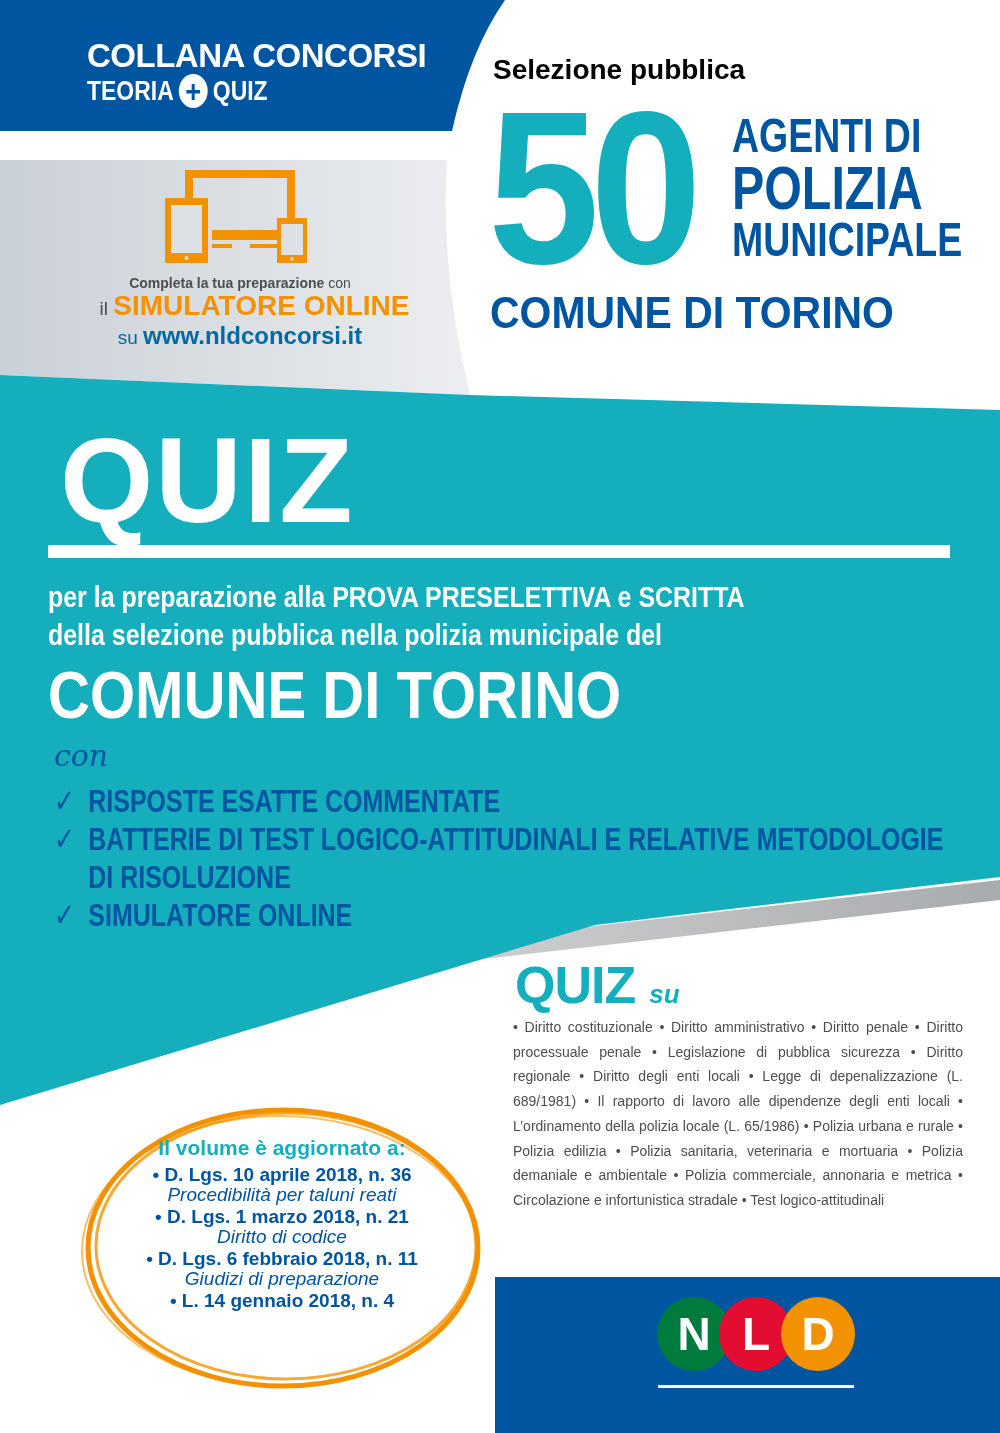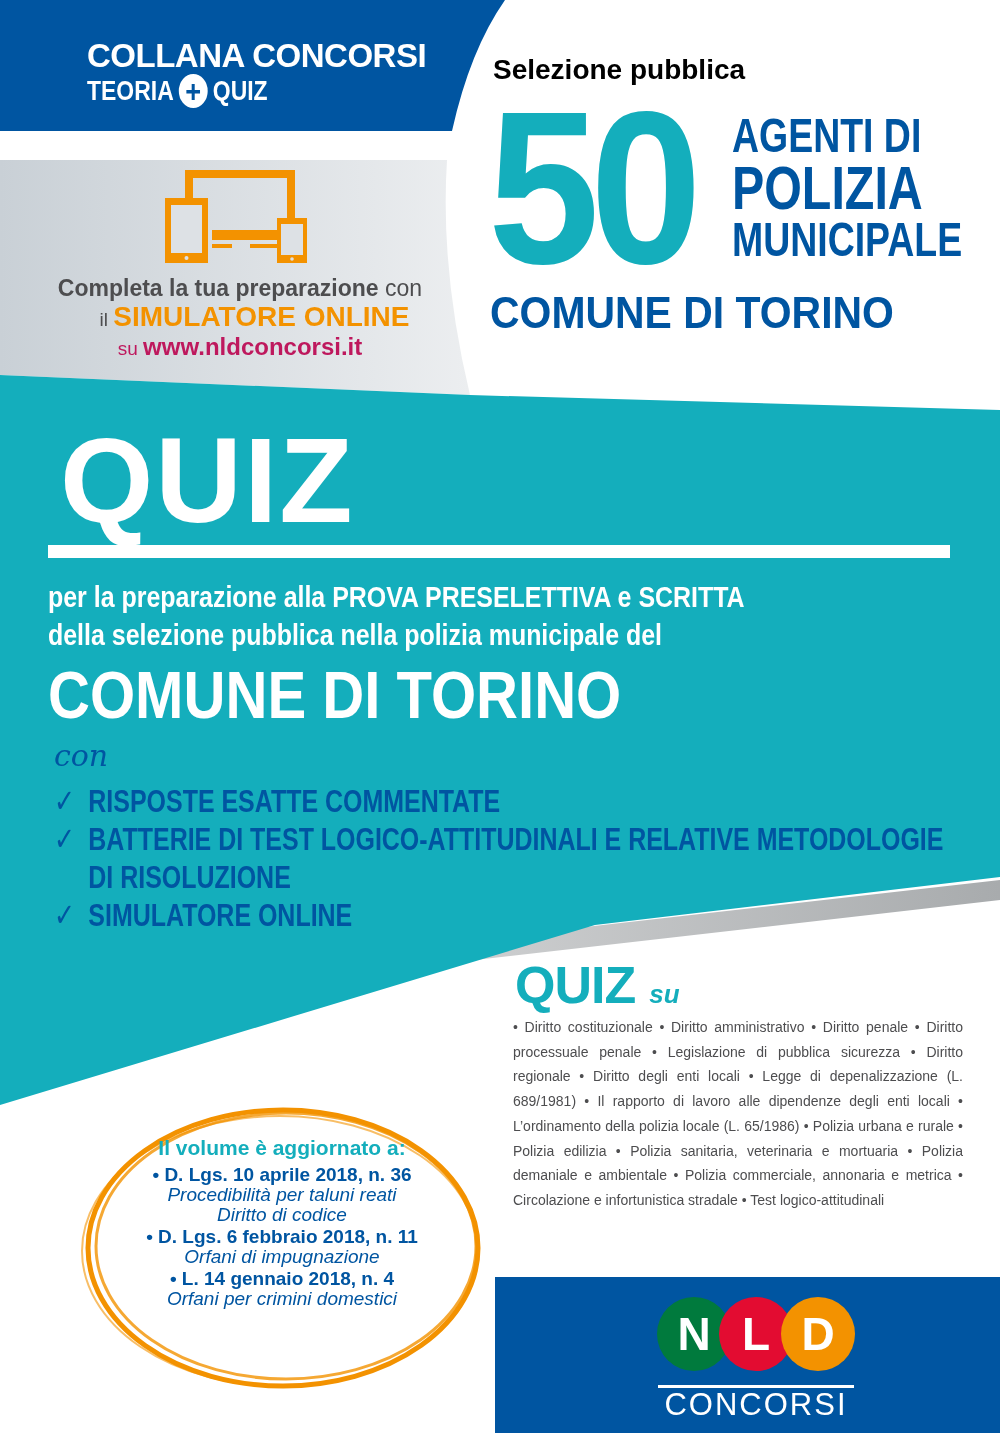--- a/index.html
+++ b/index.html
@@ -10,25 +10,25 @@
 
   
   .series { position:absolute; left:39px; top:38px; z-index:2; color:#fff;margin-left:48px; }
   .series-title { font-size:33px; font-weight:bold; letter-spacing:-0.5px; line-height:36px; }
   .series-sub { display:flex; align-items:center; gap:6px; font-size:27px; font-weight:bold; line-height:34px; transform:scaleX(0.85); transform-origin:left; }
   .plus-circle { width:34px; height:34px; border-radius:50%; background:#fff; color:#0055a1; font-size:32px; line-height:34px; text-align:center; font-weight:bold; }
 
   
   .promo { position:absolute; left:0; top:170px; width:480px; z-index:2; text-align:center; }
   .devices-icon { display:block; margin:0 auto; }
-  .promo-line1 { margin-top:10px; font-size:23px; color:#4d4d4f; }
+  .promo-line1 { margin-top:10px; font-size:14px; color:#4d4d4f; }
   .promo-line1 b { font-weight:bold; }
   .promo-line2 { font-size:28px; font-weight:bold; color:#f39200; line-height:30px;margin-left:29px; }
   .promo-line2 .il { font-size:19px; color:#4d4d4f; font-weight:normal; }
-  .promo-line3 { font-size:19px; color:#be185d; line-height:24px; }
+  .promo-line3 { font-size:19px; color:#0369a1; line-height:24px; }
   .promo-line3 b { font-size:24px; font-weight:bold; }
 
   
   .sel { position:absolute; left:493px; top:54px; z-index:2; font-size:28px; font-weight:bold; color:#000000; }
   .big50 { position:absolute; left:488px; top:78px; z-index:2; font-size:218px; font-weight:bold; color:#14aebc; line-height:220px; letter-spacing:-10px; transform:scaleX(0.92); transform-origin:left; }
   .agenti { position:absolute; left:732px; top:112px; z-index:2; color:#0055a1; font-weight:bold; line-height:48px; transform:scaleX(0.78); transform-origin:left; }
   .agenti div { white-space:nowrap; }
   .agenti .l1 { font-size:48px; }
   .agenti .l2 { font-size:62px; line-height:56px; }
   .agenti .l3 { font-size:48px; }
@@ -167,28 +167,27 @@
 
 <svg class="oval" viewBox="0 0 410 300" xmlns="http://www.w3.org/2000/svg">
   <ellipse cx="205" cy="150" rx="195" ry="138" fill="none" stroke="#f39200" stroke-width="5"></ellipse>
   <ellipse cx="208" cy="148" rx="190" ry="133" fill="none" stroke="#f39200" stroke-width="3" opacity="0.8"></ellipse>
   <ellipse cx="202" cy="153" rx="198" ry="135" fill="none" stroke="#f39200" stroke-width="2" opacity="0.6"></ellipse>
 </svg>
 <div class="update">
   <div class="update-title">Il volume è aggiornato a:</div>
   <div class="law">• D. Lgs. 10 aprile 2018, n. 36</div>
   <div class="law-desc">Procedibilità per taluni reati</div>
+  <div class="law">• D. Lgs. 1 marzo 2018, n. 21</div>
   <div class="law-desc">Diritto di codice</div>
   <div class="law">• D. Lgs. 6 febbraio 2018, n. 11</div>
-  <div class="law-desc">Orfani di impugnazione</div>
+  <div class="law-desc">Giudizi di preparazione</div>
   <div class="law">• L. 14 gennaio 2018, n. 4</div>
-  <div class="law-desc">Orfani per crimini domestici</div>
 </div>
 
 <div class="logo-box">
   <div class="logo-circles">
     <div class="lc lc-n">N</div>
     <div class="lc lc-l">L</div>
     <div class="lc lc-d">D</div>
   </div>
   <div class="logo-rule"></div>
-  <div class="logo-text">CONCORSI</div>
 </div>
 
 </body></html>

